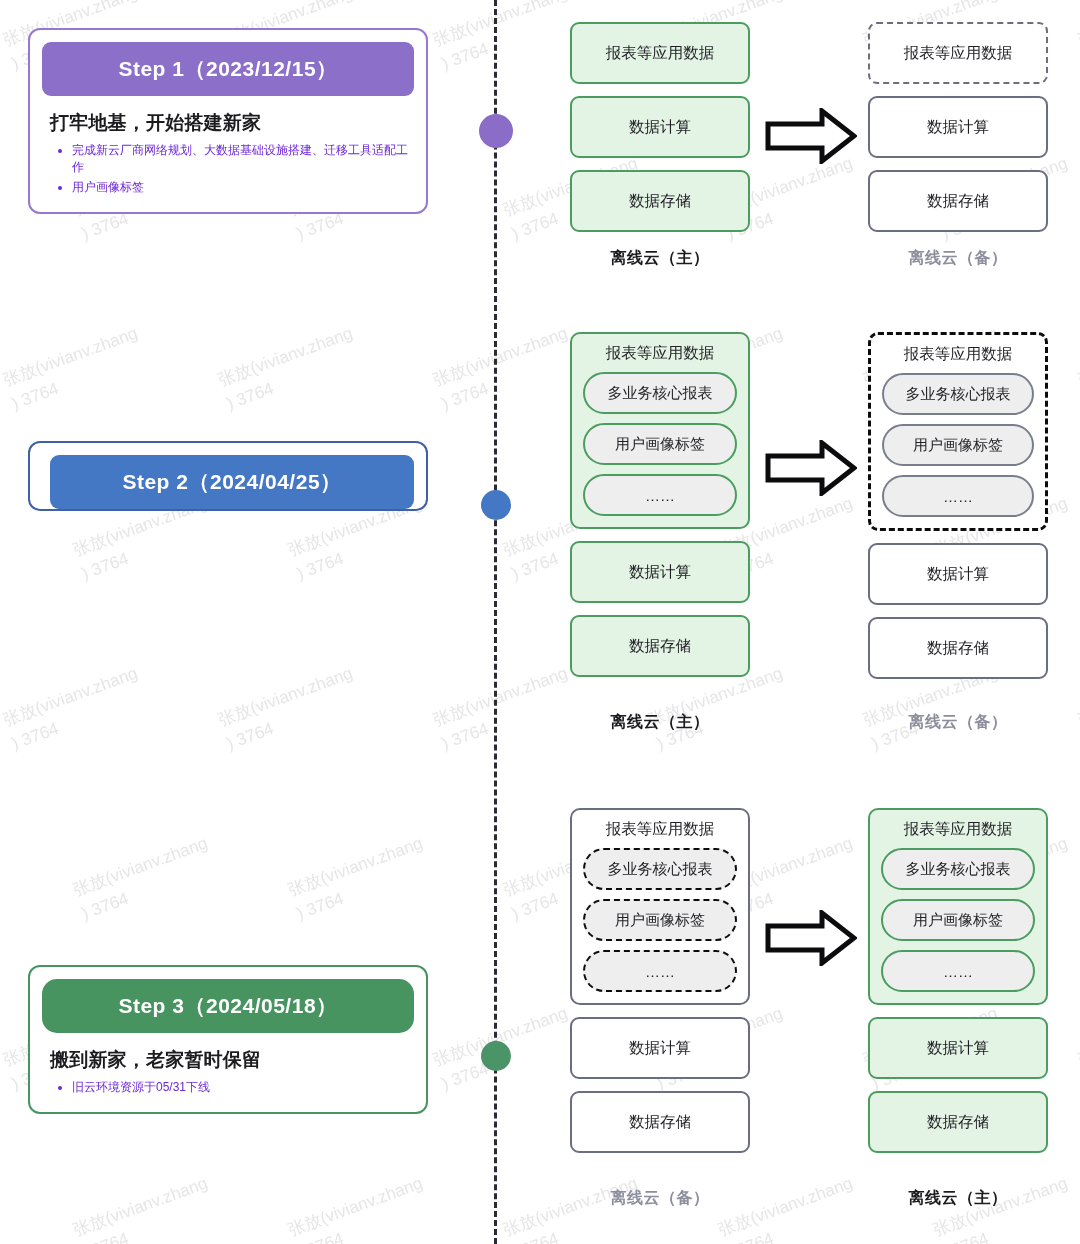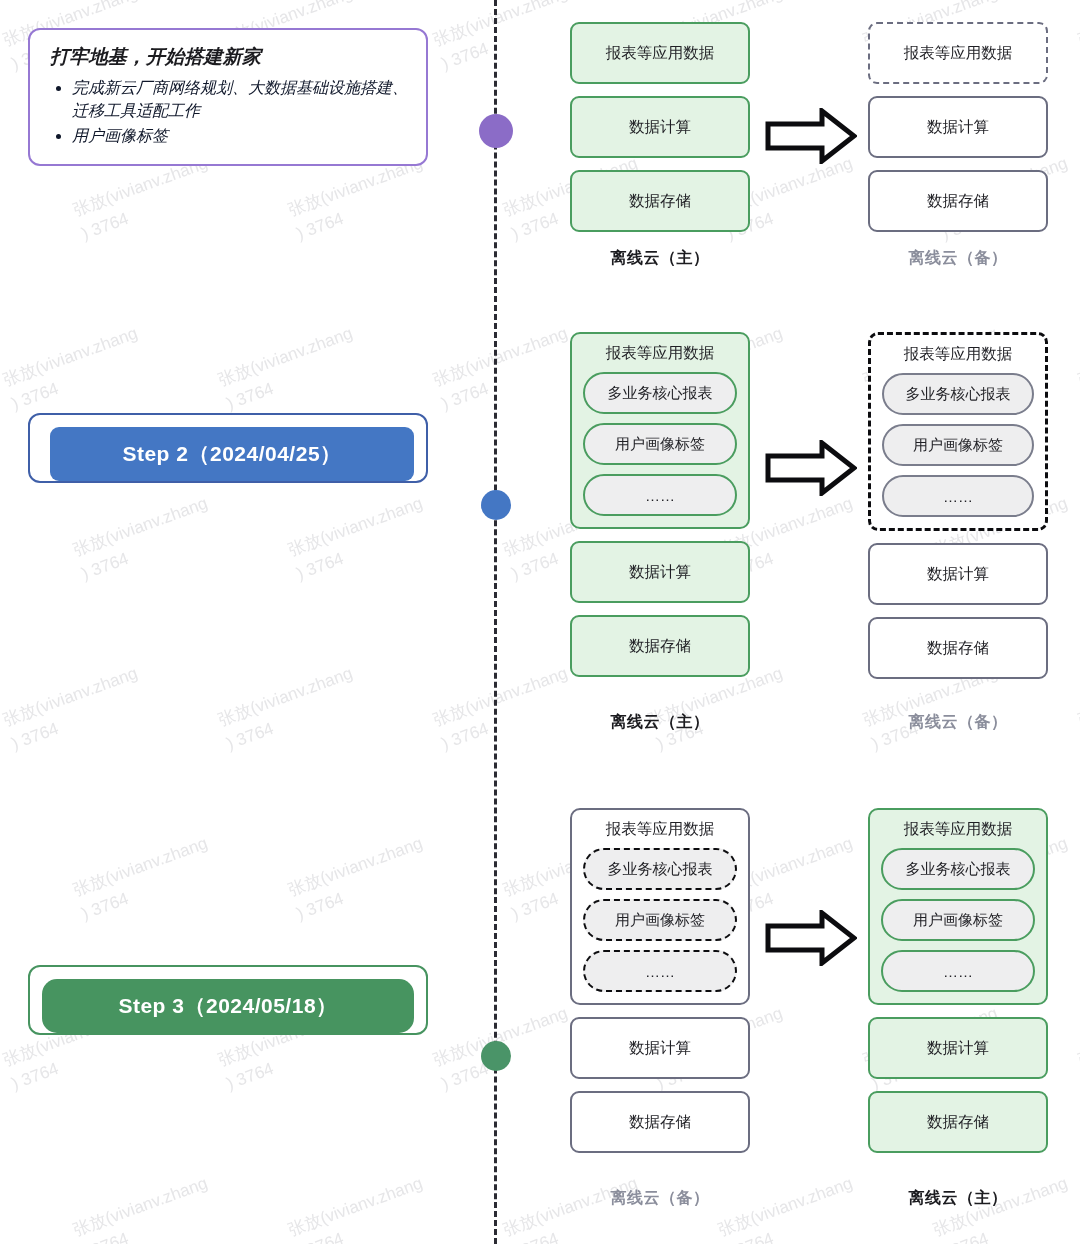--- a/index.html
+++ b/index.html
@@ -44,28 +44,28 @@
     background:#ffffff;border-radius:12px;
     box-sizing:border-box;
   }
   .step-header{
     margin:12px 12px 0 12px;
     height:54px;border-radius:9px;
     display:flex;align-items:center;justify-content:center;
     color:#ffffff;font-weight:bold;font-size:21px;
     letter-spacing:.5px;
   }
-  .step-body{padding:14px 18px 14px 20px;font-style:italic;}
+  .step-body{padding:14px 18px 14px 20px;}
   .step-title{
     font-size:19px;font-weight:bold;color:#1c1c20;margin:0 0 6px 0;
     letter-spacing:.2px;
   }
   .step-bullets{margin:0;padding-left:22px;}
   .step-bullets li{
-    font-size:16px;color:#0f172a;line-height:1.45;margin-bottom:2px;
+    font-size:12px;color:#6d28d9;line-height:1.45;margin-bottom:2px;
   }
 
   
   .diagram-row{position:absolute;left:560px;width:512px;}
   .dcol{position:absolute;width:180px;}
   .dcol.left{left:10px;}
   .dcol.right{left:308px;}
 
   .dbox{
     box-sizing:border-box;width:180px;
@@ -305,33 +305,40 @@
 
   <div id="timeline-axis"></div>
   <div id="timeline-dots">
       <div class="timeline-dot" style="left: 496px; top: 131px; width: 34px; height: 34px; background: rgb(139, 108, 199);"></div>
       <div class="timeline-dot" style="left: 496px; top: 505px; width: 30px; height: 30px; background: rgb(68, 119, 196);"></div>
       <div class="timeline-dot" style="left: 496px; top: 1056px; width: 30px; height: 30px; background: rgb(74, 148, 104);"></div>
     </div>
 
   <div id="step-cards">
       <div class="step-card" style="top: 28px; border: 2px solid rgb(150, 120, 211);">
+        <div class="step-header" style="background: rgb(139, 111, 201);">Step 1（2023/12/15）</div>
         <div class="step-body">
           <div class="step-title">打牢地基，开始搭建新家</div>
           <ul class="step-bullets">
             <li>完成新云厂商网络规划、大数据基础设施搭建、迁移工具适配工作</li>
             <li>用户画像标签</li>
           </ul>
         </div>
       </div>
-      <div class="step-card" style="top: 413px; border: 2px solid rgb(63, 95, 168); padding-left: 8px;">
+      <div class="step-card" style="top: 441px; border: 2px solid rgb(63, 95, 168); padding-left: 8px;">
         <div class="step-header" style="background: rgb(68, 119, 196);">Step 2（2024/04/25）</div>
       </div>
       <div class="step-card" style="top: 965px; border: 2px solid rgb(71, 148, 96);">
         <div class="step-header" style="background: rgb(71, 148, 96); border-radius: 15px;">Step 3（2024/05/18）</div>
+        <div class="step-body">
+          <div class="step-title">搬到新家，老家暂时保留</div>
+          <ul class="step-bullets">
+            <li>旧云环境资源于05/31下线</li>
+          </ul>
+        </div>
       </div>
     </div>
 
   <div id="diagram-rows">
       <div class="diagram-row" style="top: 22px;">
         <div class="dcol left">
           <div class="dbox h fill-green">报表等应用数据</div>
           <div class="dbox h fill-green">数据计算</div>
           <div class="dbox h fill-green">数据存储</div>
         </div>

